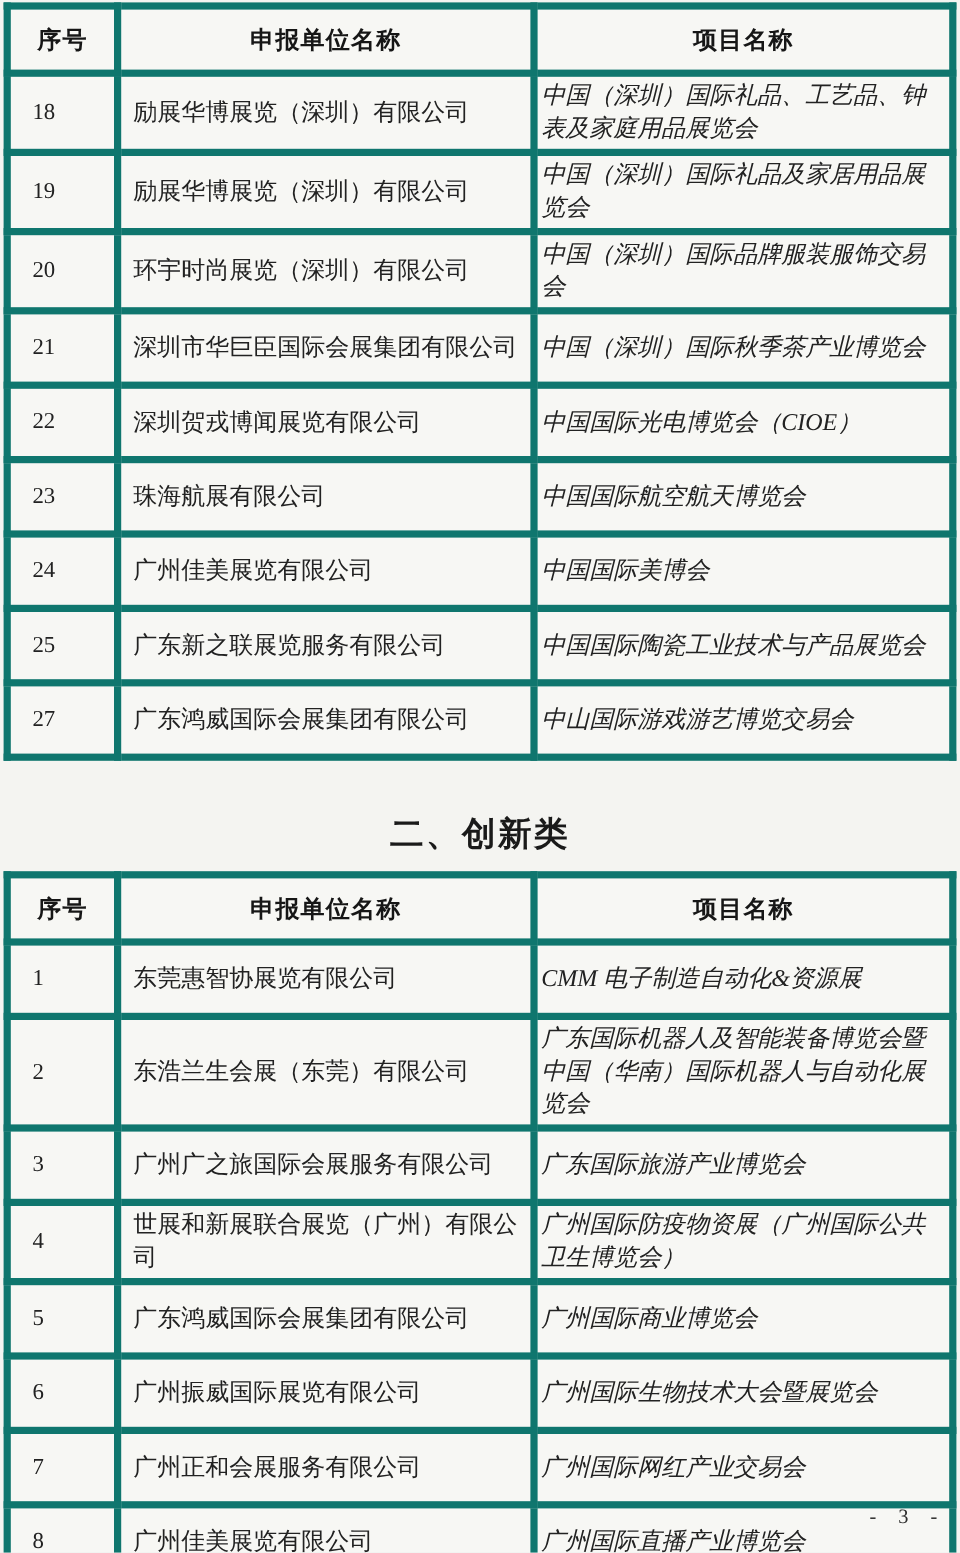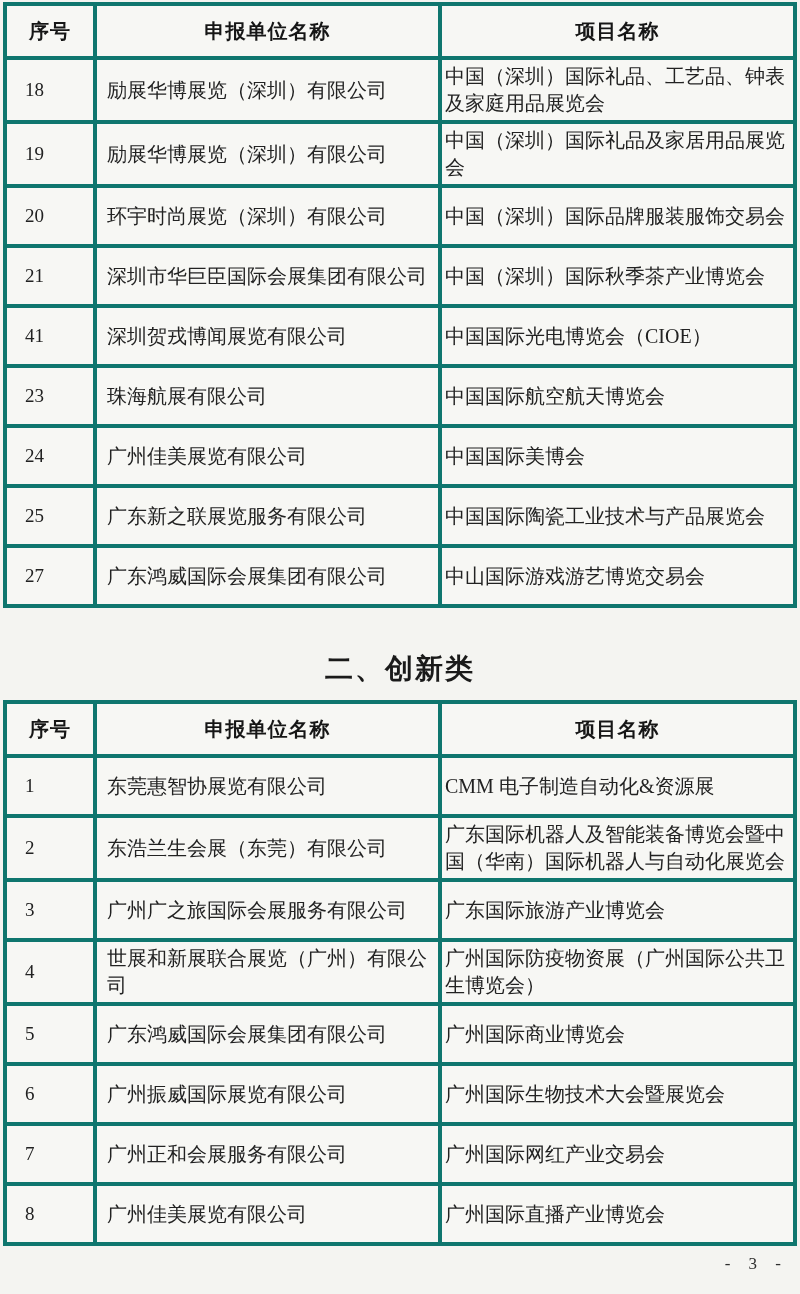--- a/index.html
+++ b/index.html
@@ -20,21 +20,21 @@
   table.doc-table {
     border-collapse: collapse;
     width: 794px;
     margin-left: 3px;
     table-layout: fixed;
     background: #f7f7f4;
   }
   #table1 { margin-top: 2px; }
   #table2 { margin-top: 0; }
   .doc-table th, .doc-table td {
-    border: 4px solid #0f766e;
+    border: 6px solid #0f766e;
     vertical-align: middle;
     overflow: hidden;
   }
   .doc-table th {
     height: 46px;
     font-size: 20px;
     font-weight: bold;
     letter-spacing: 1px;
     color: #161616;
     padding: 2px;
@@ -45,21 +45,21 @@
     line-height: 1.35;
     padding: 3px 18px;
   }
   .col-no { width: 82px; }
   .col-company { width: 337px; }
   td.col-no {
     font-size: 19px;
     font-family: "Liberation Serif", "DejaVu Serif", serif;
   }
   td.col-company { padding: 3px 10px; }
-  td.col-project { padding: 3px 3px; }
+  td.col-project { padding: 3px 3px; font-style: italic; }
   .section-heading {
     margin: 42px 0 12px 0;
     text-align: center;
     font-family: "Liberation Sans", "DejaVu Sans", sans-serif;
     font-size: 28px;
     font-weight: bold;
     letter-spacing: 2px;
     color: #1a1a1a;
   }
   .page-number {
@@ -106,21 +106,21 @@
           <td class="col-project">中国（深圳）国际品牌服装服饰交易会</td>
         </tr>
 
         <tr>
           <td class="col-no">21</td>
           <td class="col-company">深圳市华巨臣国际会展集团有限公司</td>
           <td class="col-project">中国（深圳）国际秋季茶产业博览会</td>
         </tr>
 
         <tr>
-          <td class="col-no">41</td>
+          <td class="col-no">22</td>
           <td class="col-company">深圳贺戎博闻展览有限公司</td>
           <td class="col-project">中国国际光电博览会（CIOE）</td>
         </tr>
 
         <tr>
           <td class="col-no">23</td>
           <td class="col-company">珠海航展有限公司</td>
           <td class="col-project">中国国际航空航天博览会</td>
         </tr>
 

